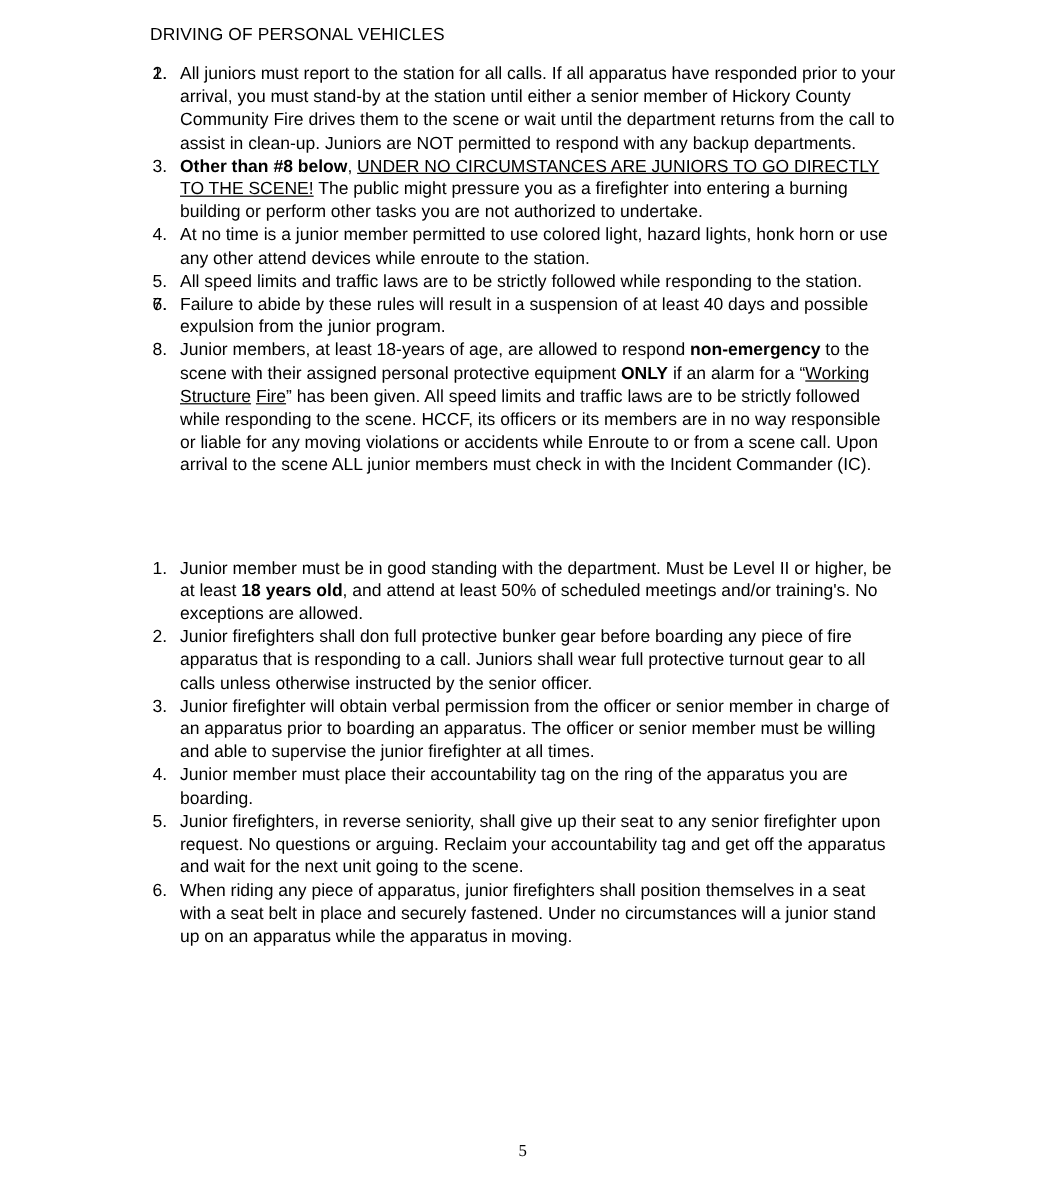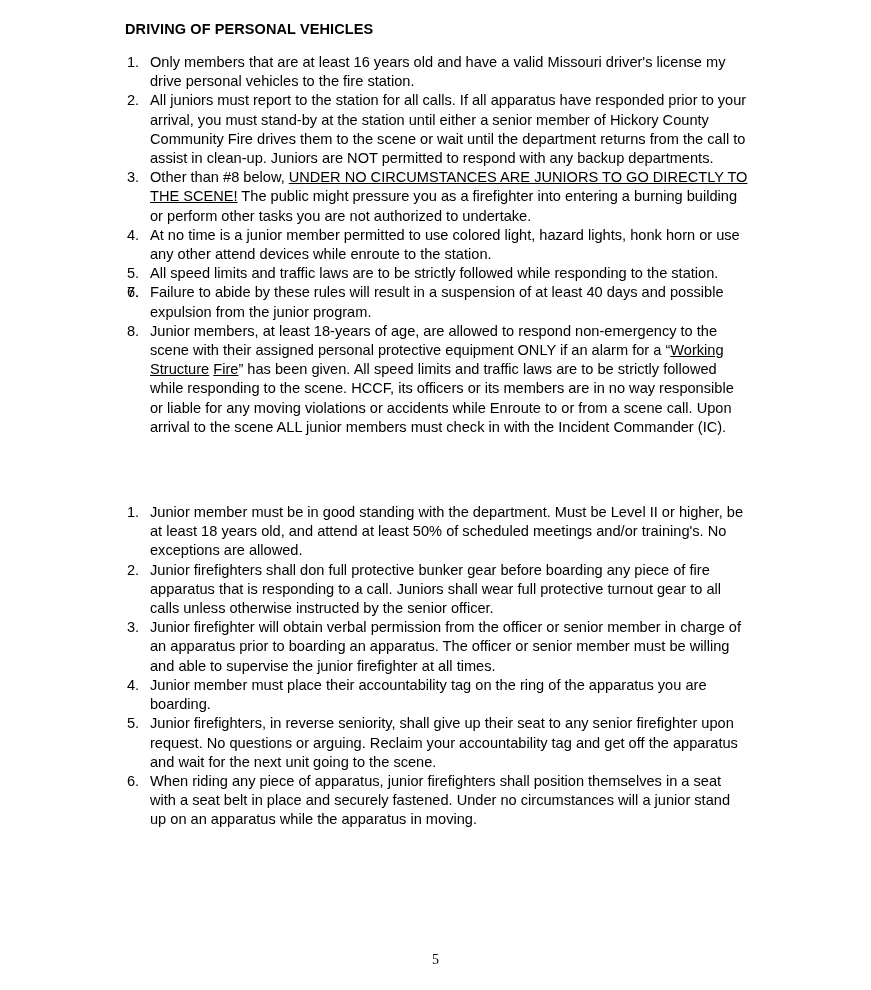--- a/index.html
+++ b/index.html
@@ -17,21 +17,21 @@
     color: #000000;
   }
   .content {
     position: absolute;
     left: 125px;
     top: 20px;
     width: 625px;
   }
   .section-heading {
     font-size: 14.5px;
-    font-weight: bold;
+    font-weight: normal;
     letter-spacing: 0.1px;
     line-height: 19px;
     margin: 0 0 14px 0;
   }
   ol.rules {
     list-style: none;
     margin: 0;
     padding: 0;
   }
   ol.rules > li {
@@ -44,21 +44,21 @@
   ol.rules > li .num {
     position: absolute;
     left: 2px;
     top: 0;
     width: 20px;
     text-align: left;
   }
   .section-gap {
     height: 66px;
   }
-  b { font-weight: normal; }
+  b { font-weight: bold; }
   u { text-decoration: underline; text-underline-offset: 1px; }
   .page-number {
     position: absolute;
     left: 0;
     right: 0;
     top: 952px;
     text-align: center;
     font-family: "Liberation Serif", serif;
     font-size: 14px;
     color: #000000;
@@ -66,21 +66,21 @@
 </style>
 </head>
 <body>
 
 <div class="page">
   <div class="content">
 
     <h2 class="section-heading">DRIVING OF PERSONAL VEHICLES</h2>
 
     <ol class="rules" id="list-0">
-        <li><span class="num">1.</span><span>Only members that are at least 16 years old and have a valid Missouri driver's license my drive personal vehicles to the fire station.</span></li>
+        <li><span class="num">1.</span></li>
         <li><span class="num">2.</span><span>All juniors must report to the station for all calls. If all apparatus have responded prior to your arrival, you must stand-by at the station until either a senior member of Hickory County Community Fire drives them to the scene or wait until the department returns from the call to assist in clean-up. Juniors are NOT permitted to respond with any backup departments.</span></li>
         <li><span class="num">3.</span><span><b>Other than #8 below</b>, <u>UNDER NO CIRCUMSTANCES ARE JUNIORS TO GO DIRECTLY TO THE SCENE!</u> The public might pressure you as a firefighter into entering a burning building or perform other tasks you are not authorized to undertake.</span></li>
         <li><span class="num">4.</span><span>At no time is a junior member permitted to use colored light, hazard lights, honk horn or use any other attend devices while enroute to the station.</span></li>
         <li><span class="num">5.</span><span>All speed limits and traffic laws are to be strictly followed while responding to the station.</span></li>
         <li><span class="num">6.</span></li>
         <li><span class="num">7.</span><span>Failure to abide by these rules will result in a suspension of at least 40 days and possible expulsion from the junior program.</span></li>
         <li><span class="num">8.</span><span>Junior members, at least 18-years of age, are allowed to respond <b>non-emergency</b> to the scene with their assigned personal protective equipment <b>ONLY</b> if an alarm for a “<u>Working</u> <u>Structure</u> <u>Fire</u>” has been given. All speed limits and traffic laws are to be strictly followed while responding to the scene. HCCF, its officers or its members are in no way responsible or liable for any moving violations or accidents while Enroute to or from a scene call. Upon arrival to the scene ALL junior members must check in with the Incident Commander (IC).</span></li>
       </ol>
 
     <div class="section-gap"></div>

